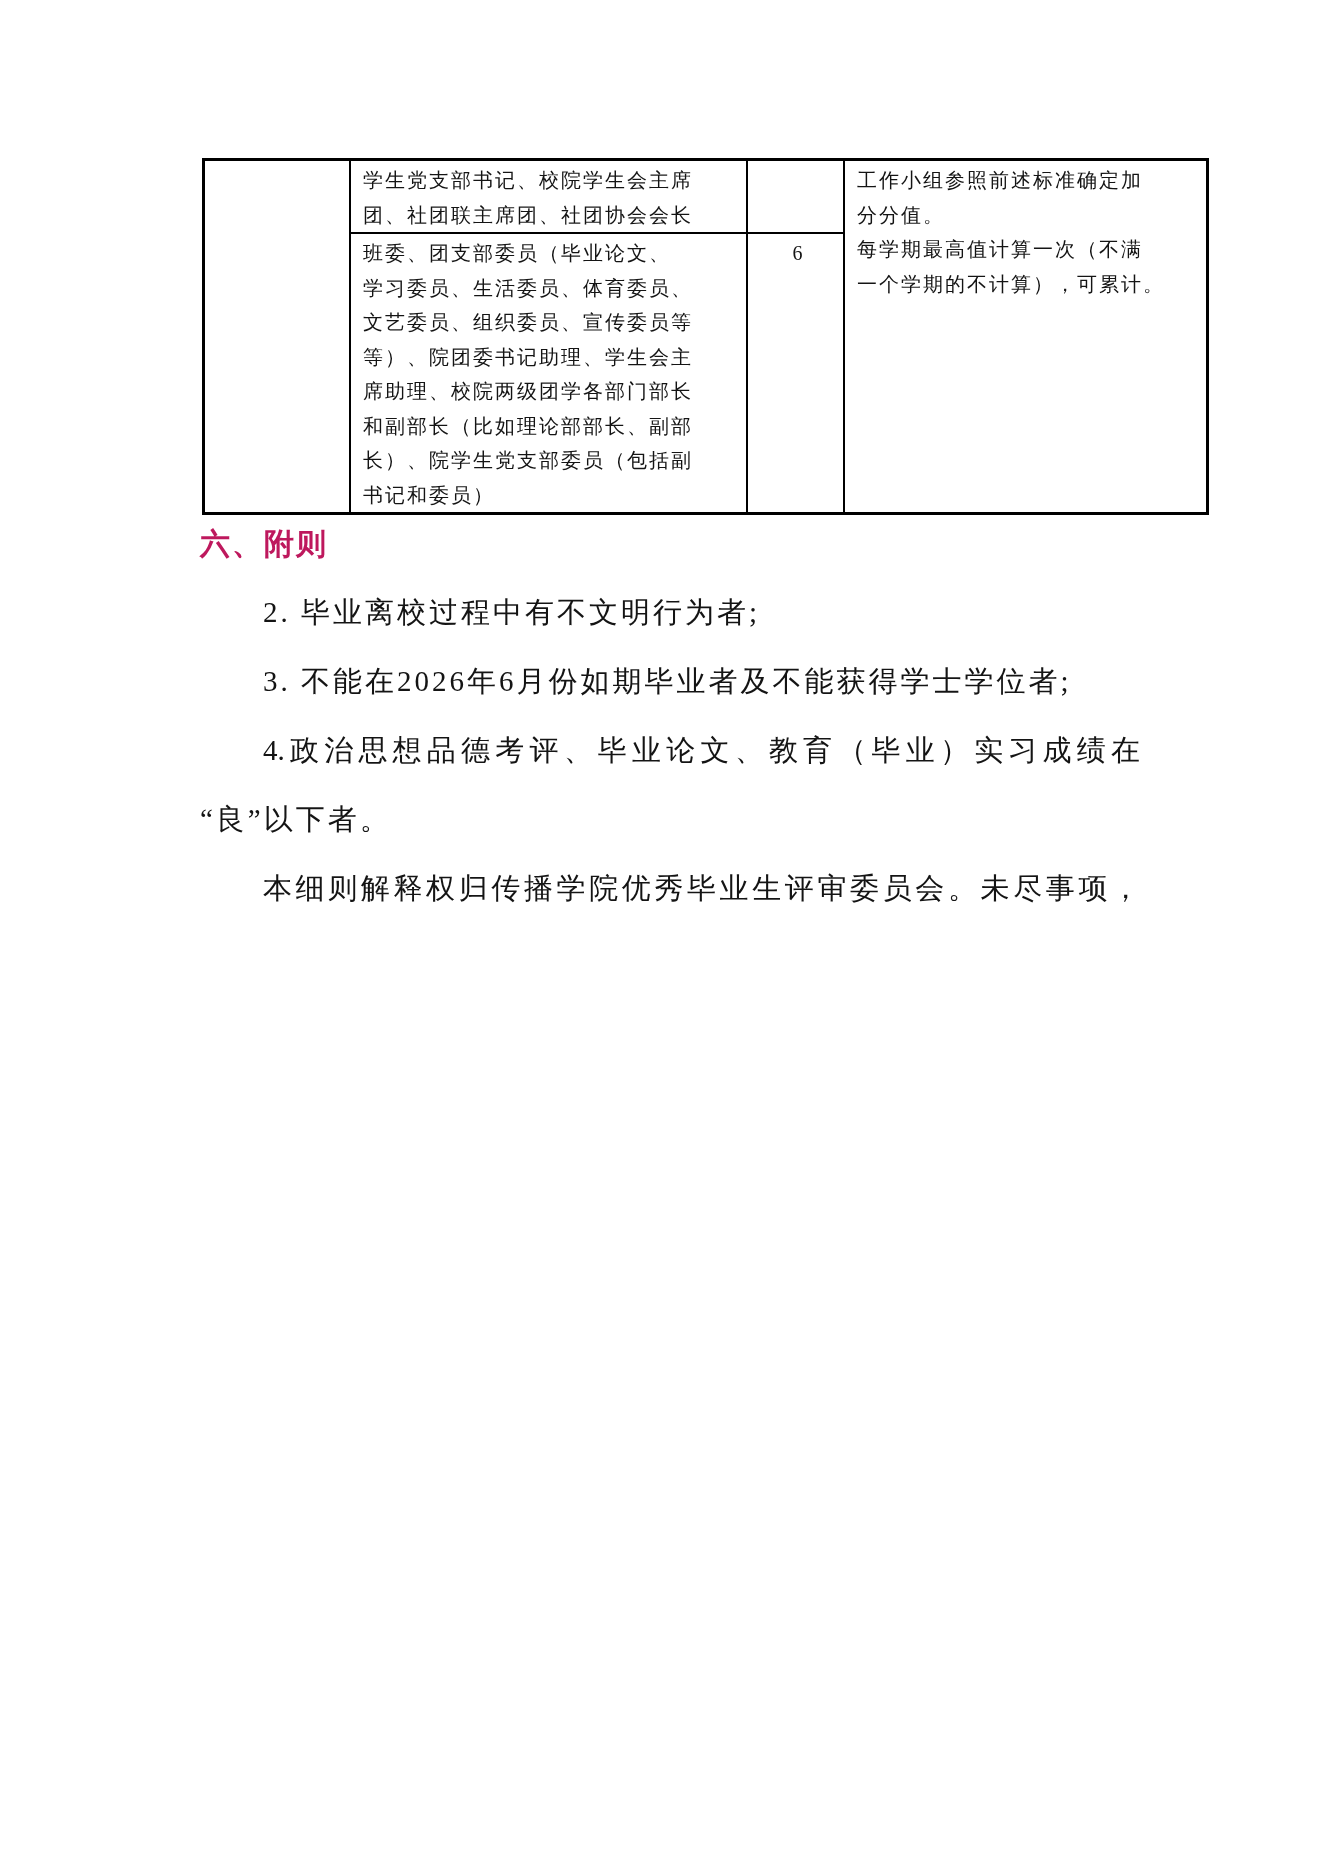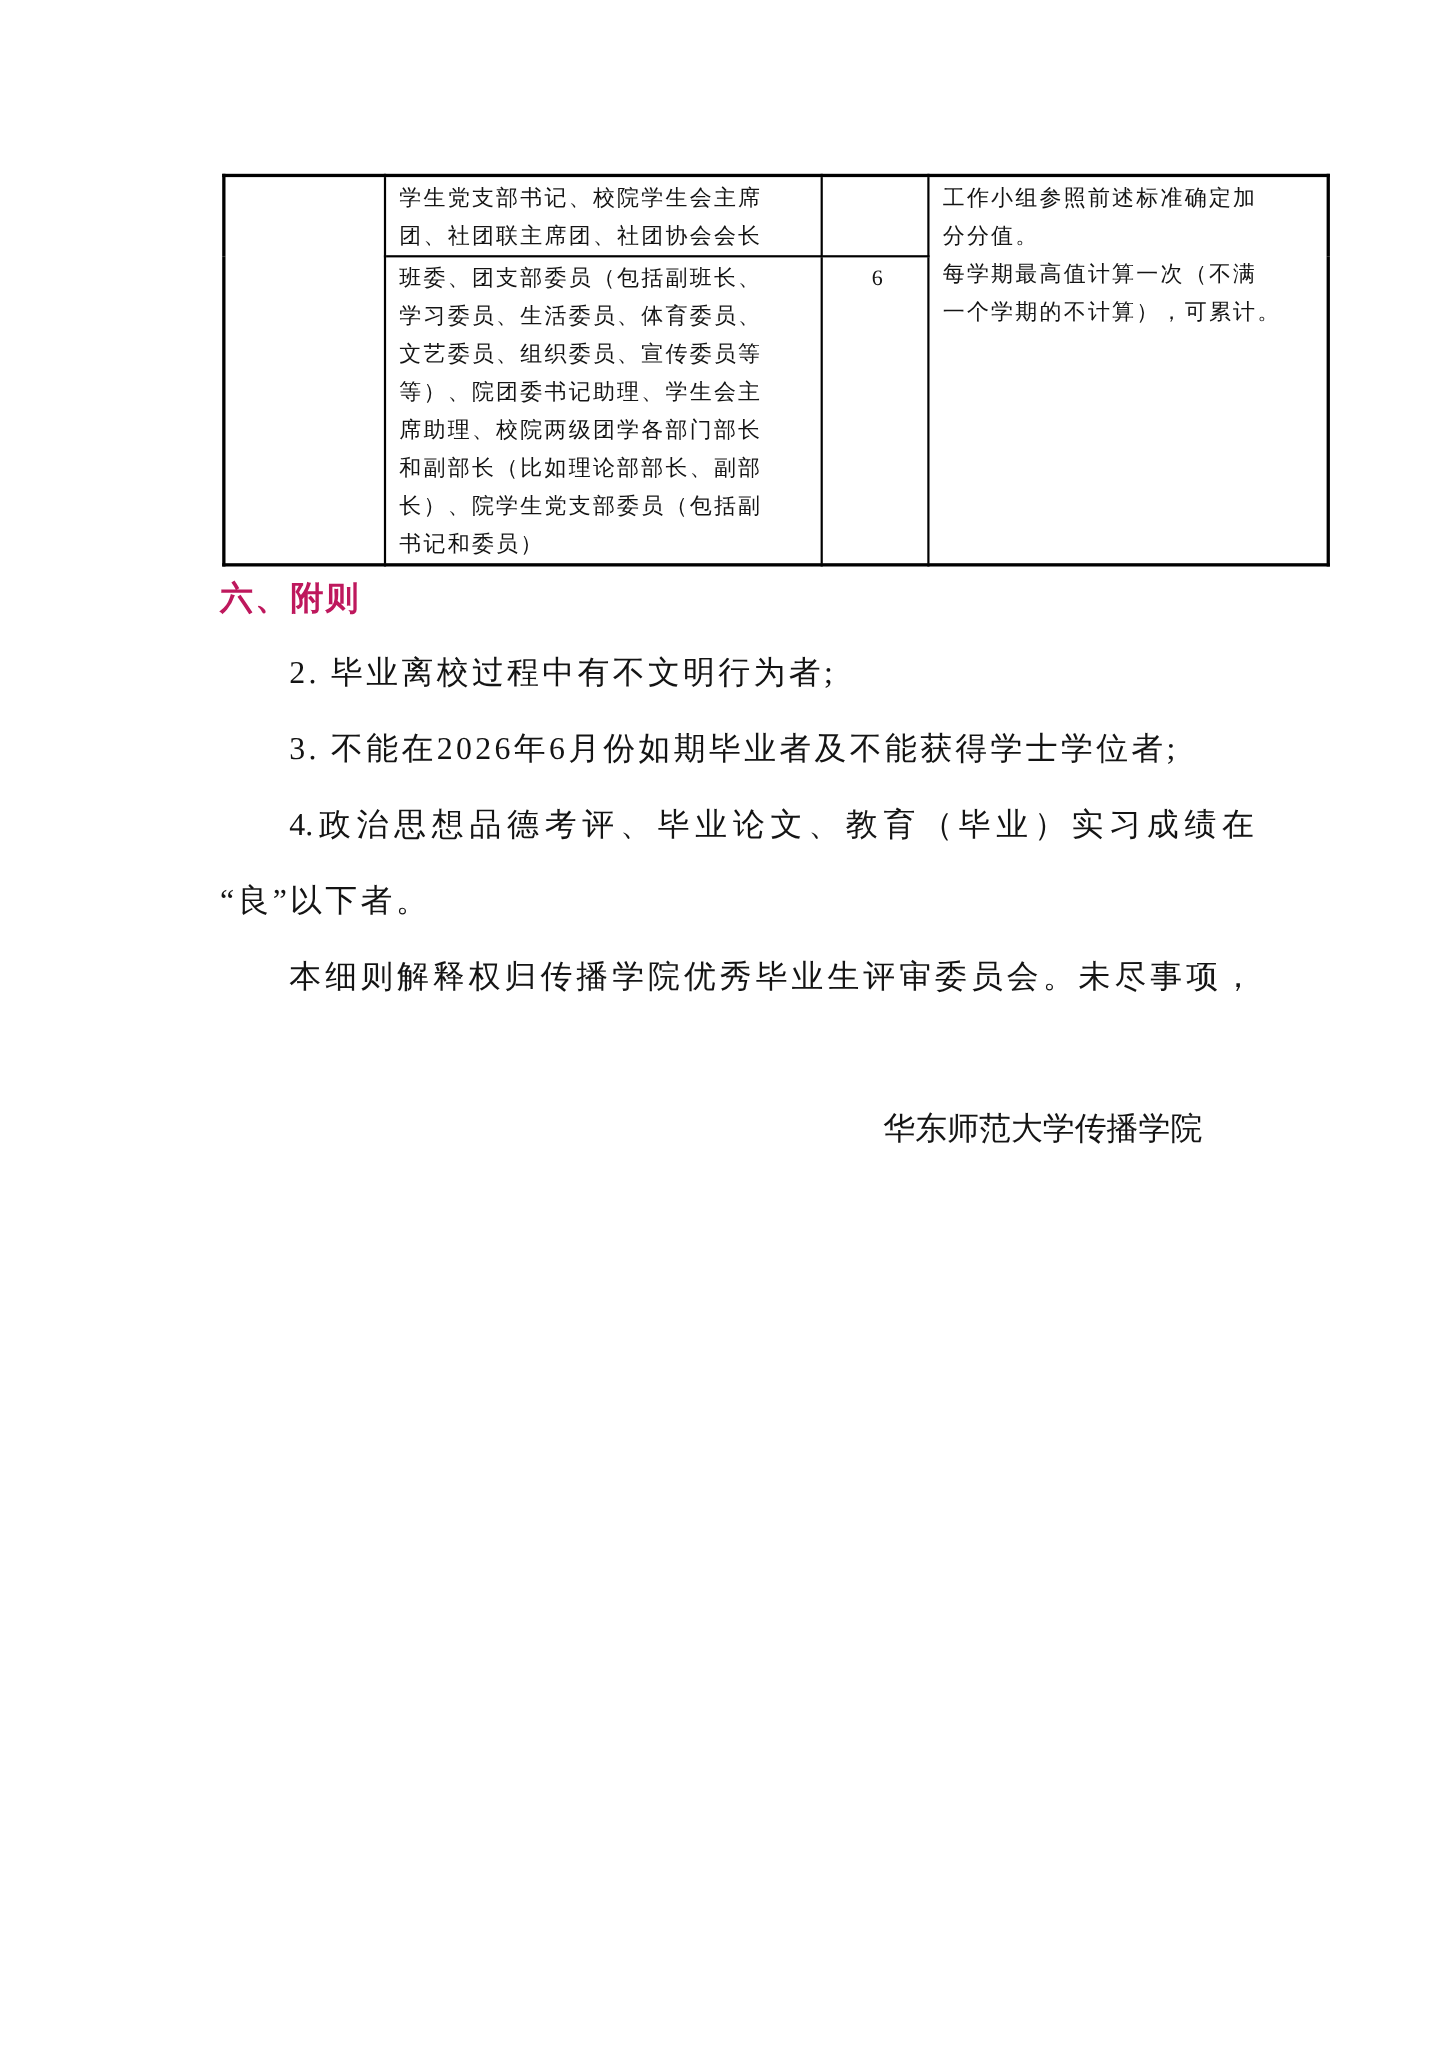--- a/index.html
+++ b/index.html
@@ -81,21 +81,21 @@
       <td class="cell-category" rowspan="2"></td>
       <td class="cell-position">学生党支部书记、校院学生会主席
 团、社团联主席团、社团协会会长</td>
       <td class="cell-score"></td>
       <td class="cell-note" rowspan="2">工作小组参照前述标准确定加
 分分值。
 每学期最高值计算一次（不满
 一个学期的不计算），可累计。</td>
     </tr>
     <tr class="row-2">
-      <td class="cell-position">班委、团支部委员（包括副班长、
+      <td class="cell-position">班委、团支部委员（毕业论文、
 学习委员、生活委员、体育委员、
 文艺委员、组织委员、宣传委员等
 等）、院团委书记助理、学生会主
 席助理、校院两级团学各部门部长
 和副部长（比如理论部部长、副部
 长）、院学生党支部委员（包括副
 书记和委员）</td>
       <td class="cell-score cell-score-mid">6</td>
     </tr>
   </tbody>
@@ -105,16 +105,15 @@
 
   <div class="body-block">
     <div class="body-line indent">2. 毕业离校过程中有不文明行为者;</div>
     <div class="body-line indent">3. 不能在2026年6月份如期毕业者及不能获得学士学位者;</div>
     <div class="body-line indent fill">4.政治思想品德考评、毕业论文、教育（毕业）实习成绩在</div>
     <div class="body-line">“良”以下者。</div>
     <div class="body-line indent fill">本细则解释权归传播学院优秀毕业生评审委员会。未尽事项，</div>
 
     <div class="spacer-line"></div>
 
-    <div class="sig-line sig-org">华东师范大学传播学院</div>
   </div>
 
 </div>
 
 </body></html>

